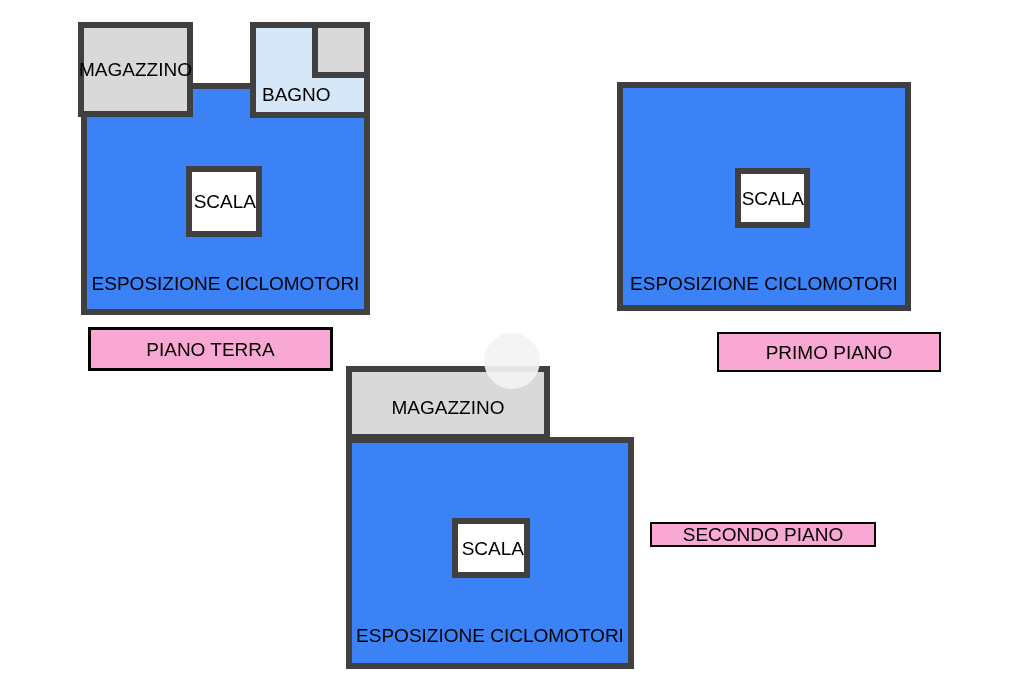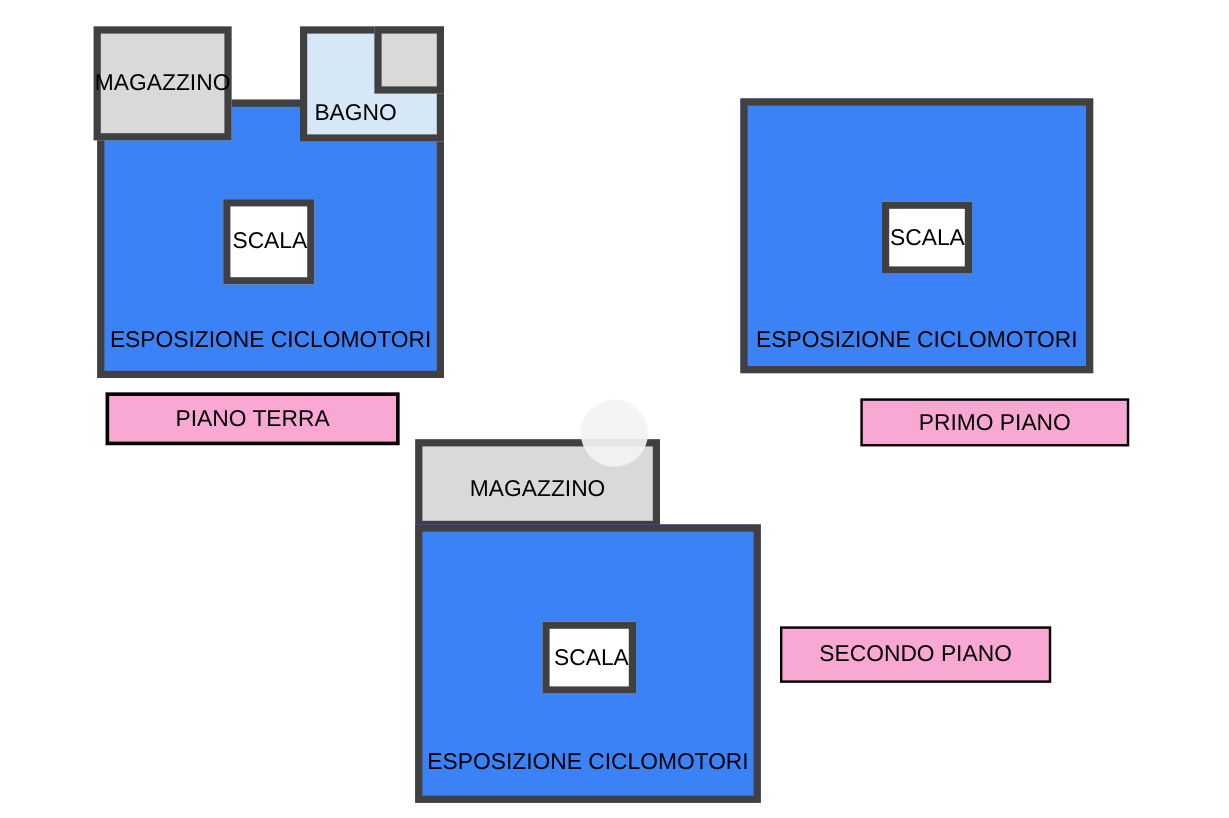--- a/index.html
+++ b/index.html
@@ -54,21 +54,21 @@
   #tag-1         { left: 88px;  top: 327px; width: 245px; height: 44px; border-width: 3px; }
   
   #esposizione-2 { left: 617px; top: 82px;  width: 294px; height: 229px; padding-bottom: 12px; }
   #scala-2       { left: 735px; top: 168px; width: 75px;  height: 60px;  }
   #tag-2         { left: 680px; top: 332px; width: 224px; height: 40px; margin-left: 37px;  }
   
   #magazzino-3   { left: 346px; top: 366px; width: 204px; height: 74px;
                    align-items: flex-end; padding-bottom: 17px; }
   #esposizione-3 { left: 346px; top: 437px; width: 288px; height: 232px; padding-bottom: 18px; }
   #scala-3       { left: 452px; top: 518px; width: 78px;  height: 60px;  }
-  #tag-3         { left: 650px; top: 522px; width: 226px; height: 47px;  }
+  #tag-3         { left: 650px; top: 522px; width: 226px; height: 25px;  }
   #watermark {
     position: absolute;
     left: 484px; top: 333px;
     width: 56px; height: 56px;
     border-radius: 50%;
     background: rgba(243, 243, 243, 0.92);
   }
 </style>
 </head>
 <body>

